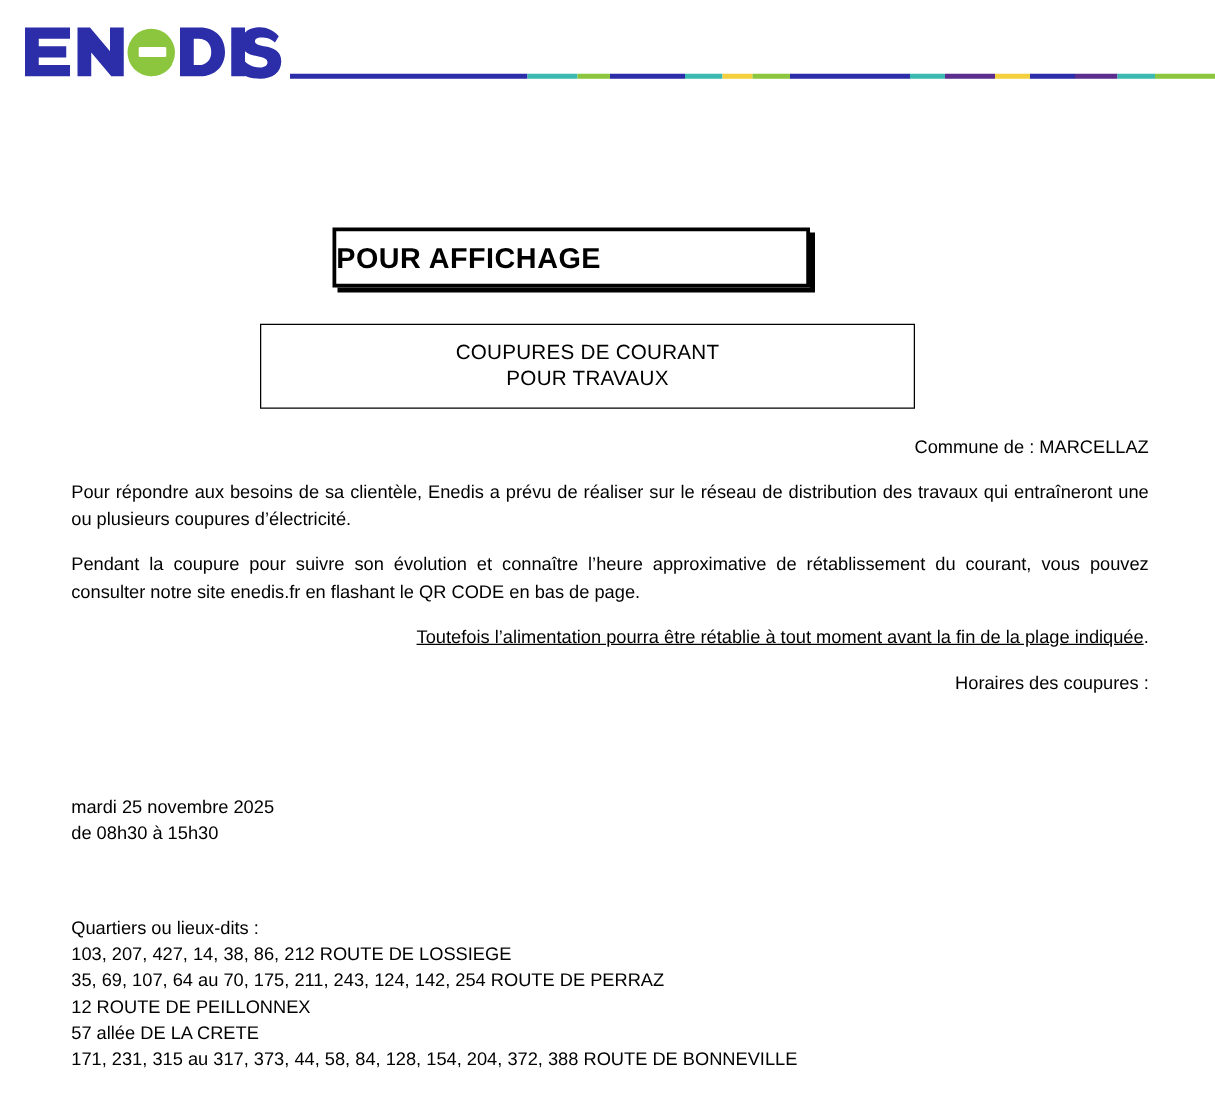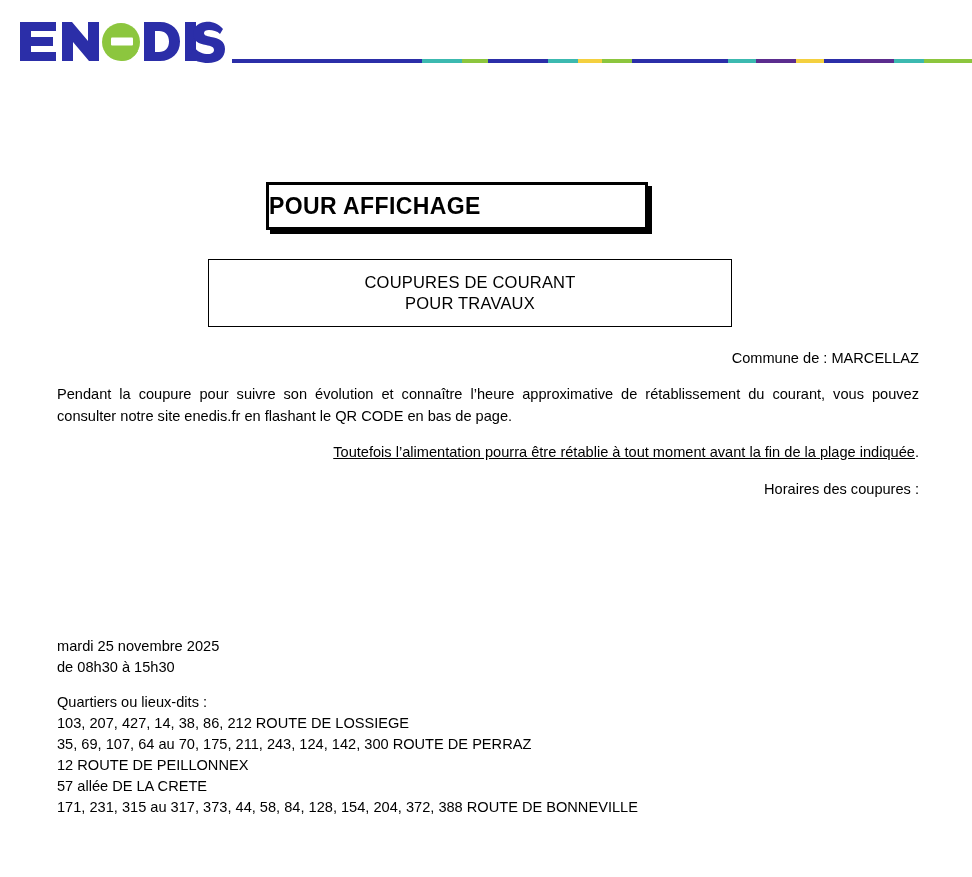--- a/index.html
+++ b/index.html
@@ -110,21 +110,21 @@
   }
   .schedule {
     position: absolute;
     left: 57px;
     top: 636px;
     width: 862px;
   }
   .places {
     position: absolute;
     left: 57px;
-    top: 692px;
+    top: 733px;
     width: 880px;
   }
   .places .line {
     font-size: 14.6px;
     line-height: 1.44;
   }
 </style>
 </head>
 <body>
 
@@ -176,30 +176,31 @@
   <span>POUR AFFICHAGE</span>
 </div>
 
 <div class="subtitle-box">
   <span>COUPURES DE COURANT</span>
   <span>POUR TRAVAUX</span>
 </div>
 
 <div class="body-area">
   <p class="para nojust">Commune de : MARCELLAZ</p>
+  <p class="para">Pour répondre aux besoins de sa clientèle, Enedis a prévu de réaliser sur le réseau de distribution des travaux qui entraîneront une ou plusieurs coupures d’électricité.</p>
   <p class="para">Pendant la coupure pour suivre son évolution et connaître l’heure approximative de rétablissement du courant, vous pouvez consulter notre site enedis.fr en flashant le QR CODE en bas de page.</p>
   <p class="para nojust underline"><span class="u">Toutefois l’alimentation pourra être rétablie à tout moment avant la fin de la plage indiquée</span><span>.</span></p>
   <p class="para nojust">Horaires des coupures :</p>
 </div>
 
 <div class="schedule">
   <div class="block">mardi 25 novembre 2025</div>
   <div class="block">de 08h30 à 15h30</div>
 </div>
 
 <div class="places">
   <div class="line">Quartiers ou lieux-dits :</div>
   <div class="line">103, 207, 427, 14, 38, 86, 212 ROUTE DE LOSSIEGE</div>
-  <div class="line">35, 69, 107, 64 au 70, 175, 211, 243, 124, 142, 300 ROUTE DE PERRAZ</div>
+  <div class="line">35, 69, 107, 64 au 70, 175, 211, 243, 124, 142, 254 ROUTE DE PERRAZ</div>
   <div class="line">12 ROUTE DE PEILLONNEX</div>
   <div class="line">57 allée DE LA CRETE</div>
   <div class="line">171, 231, 315 au 317, 373, 44, 58, 84, 128, 154, 204, 372, 388 ROUTE DE BONNEVILLE</div>
 </div>
 
 </body></html>

